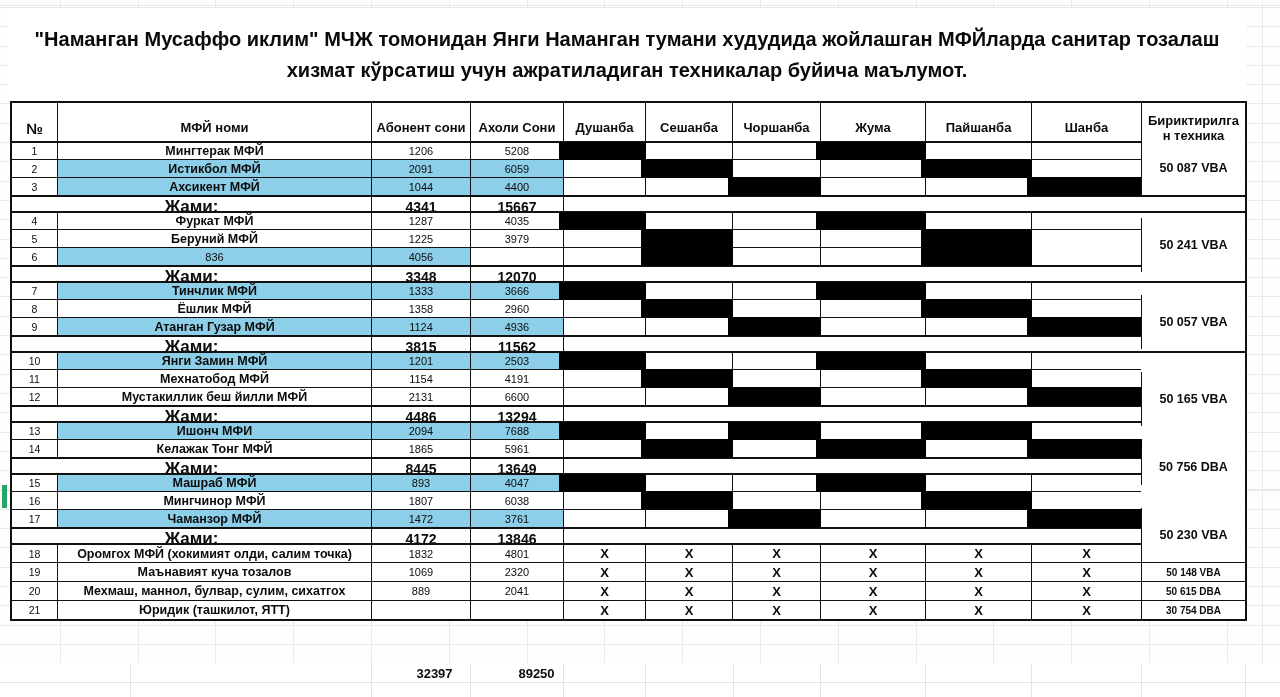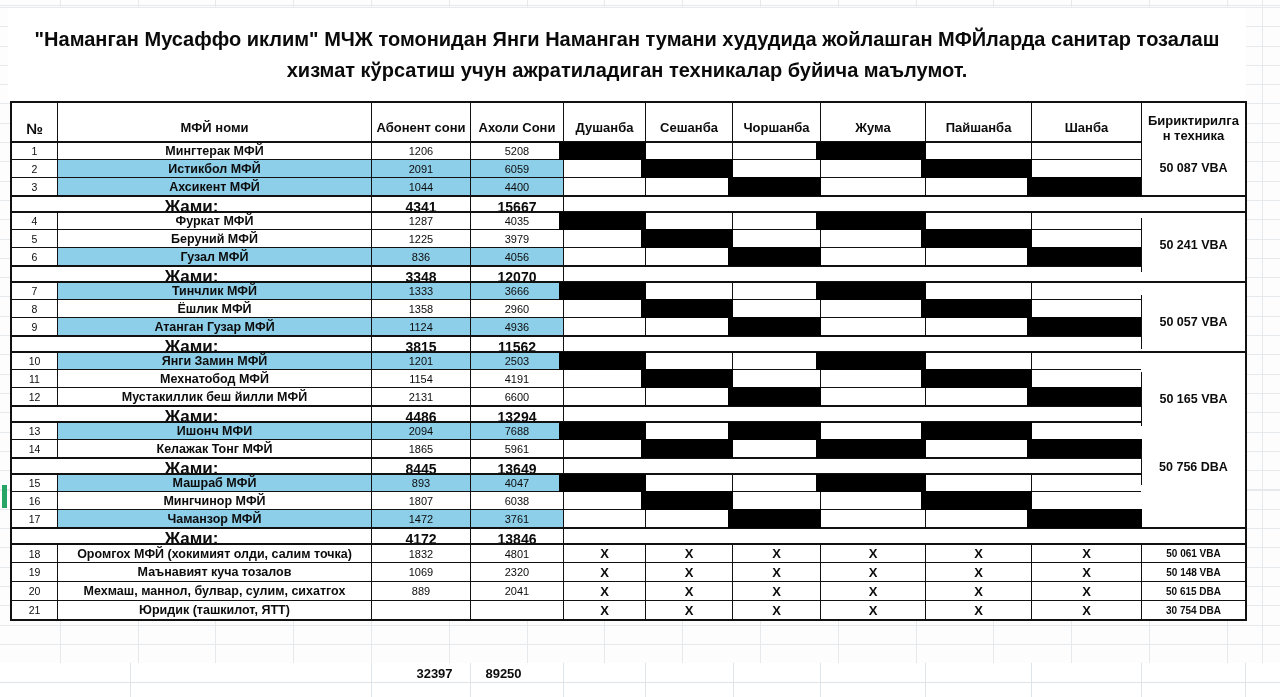--- a/index.html
+++ b/index.html
@@ -44,21 +44,21 @@
   .c-tech{font-size:10px;font-weight:700;white-space:nowrap;}
   .tech-merged{position:absolute;left:1129px;width:104px;border-left:1px solid #111;background:#fff;z-index:3;
     display:flex;align-items:center;justify-content:center;font-size:12.5px;font-weight:700;box-sizing:border-box;white-space:nowrap;}
   .green-mark{position:absolute;left:2px;top:485px;width:5px;height:23px;background:var(--green,#27a567);z-index:4;}
   .below-grid{position:absolute;left:0;top:663px;width:1280px;height:34px;background:#fff;overflow:hidden;}
   .bg-v{position:absolute;top:0;width:1px;height:34px;background:#dfe4e8;}
   .bg-h{position:absolute;left:0;top:19px;width:1280px;height:1px;background:#dfe4e8;}
   .grand-val{position:absolute;top:665px;height:17px;display:flex;align-items:center;justify-content:center;
     font-size:13px;font-weight:700;z-index:5;}
   .grand-ab{left:385px;width:99px;}
-  .grand-ah{left:457px;width:93px;}
+  .grand-ah{left:470px;width:93px;padding-left:20px;}
 </style>
 </head>
 <body>
 
 <div class="title-box">
   <div class="title-line">"Наманган Мусаффо иклим" МЧЖ томонидан Янги Наманган тумани худудида жойлашган МФЙларда санитар тозалаш</div>
   <div class="title-line">хизмат кўрсатиш учун ажратиладиган техникалар буйича маълумот.</div>
 </div>
 
 <div class="tbl">
@@ -162,21 +162,20 @@
         <div class="c c-day"></div>
         <div class="c c-day"></div>
         <div class="c c-day">
           <div class="bar"></div>
         </div>
         <div class="c c-day"></div>
         <div class="ghost"></div>
       </div>
       <div class="row row-data">
         <div class="c c0 c-num">6</div>
-        <div class="c c-name hl">Гузал МФЙ</div>
         <div class="c c-val hl">836</div>
         <div class="c c-val hl">4056</div>
         <div class="c c-day"></div>
         <div class="c c-day"></div>
         <div class="c c-day">
           <div class="bar"></div>
         </div>
         <div class="c c-day"></div>
         <div class="c c-day"></div>
         <div class="c c-day">
@@ -455,20 +454,21 @@
         <div class="c c-day">X</div>
         <div class="c c-day">X</div>
         <div class="c c-day">X</div>
         <div class="c c-tech">30 754 DBA</div>
       </div>
       <div class="tech-merged" style="top: 0px; height: 54px;">50 087 VBA</div>
       <div class="tech-merged" style="top: 77px; height: 54px;">50 241 VBA</div>
       <div class="tech-merged" style="top: 154px; height: 54px;">50 057 VBA</div>
       <div class="tech-merged" style="top: 231px; height: 54px;">50 165 VBA</div>
       <div class="tech-merged" style="top: 308px; height: 36px;">50 756 DBA</div>
+      <div class="tech-merged" style="top: 367px; height: 54px;">50 230 VBA</div>
     </div>
 </div>
 
 <div class="green-mark"></div>
 
 <div class="below-grid" id="belowGrid">
     <div class="bg-v" style="left: 130px;"></div>
     <div class="bg-v" style="left: 371px;"></div>
     <div class="bg-v" style="left: 470px;"></div>
     <div class="bg-v" style="left: 563px;"></div>

